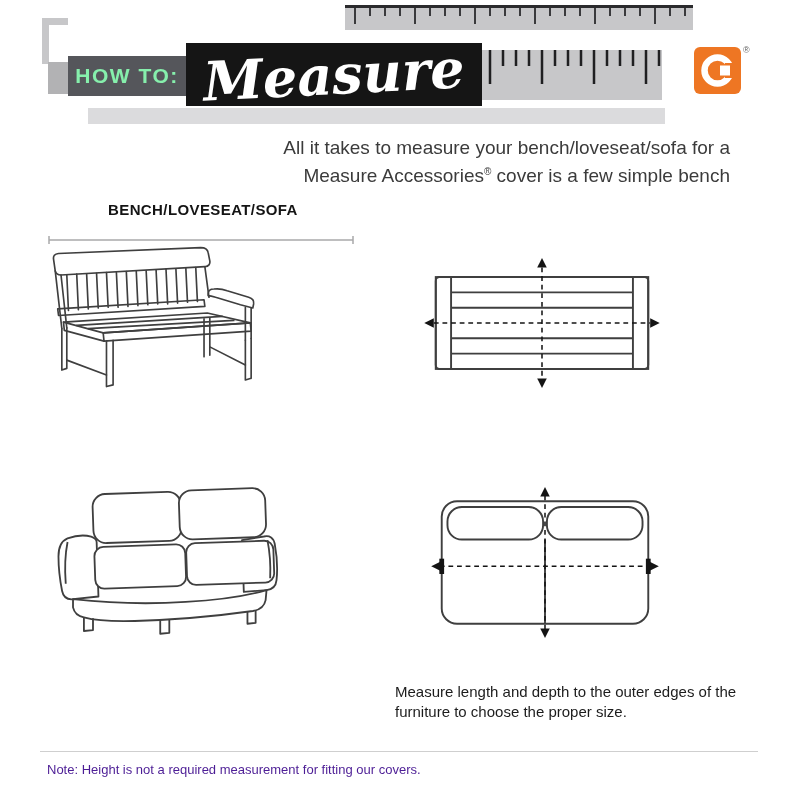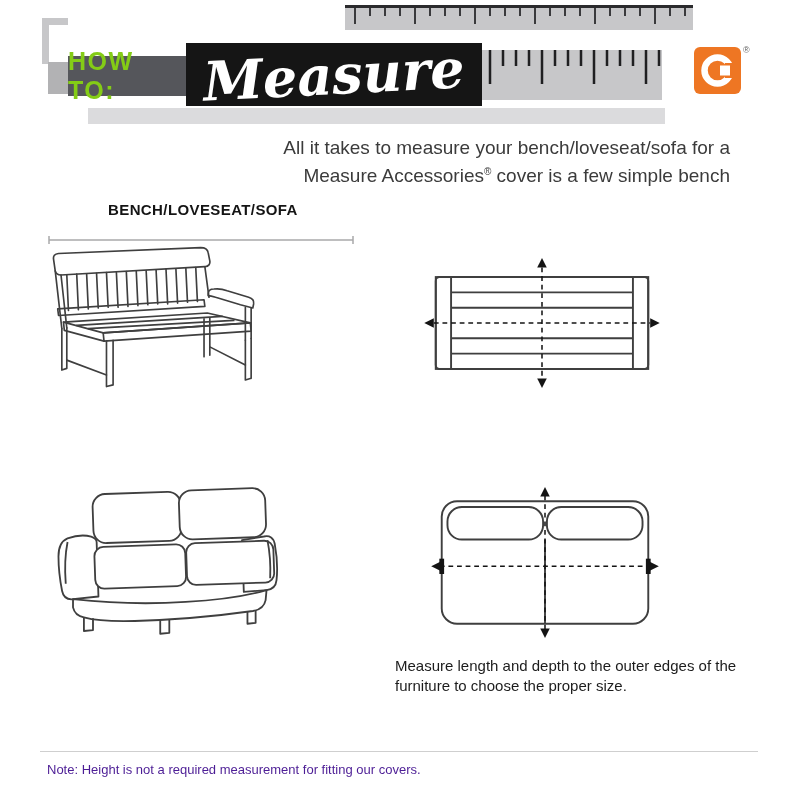--- a/index.html
+++ b/index.html
@@ -8,21 +8,21 @@
 
   
   .bracket-v{position:absolute;left:42px;top:18px;width:7px;height:46px;background:#c7c7c9;}
   .bracket-h{position:absolute;left:42px;top:18px;width:26px;height:7px;background:#c7c7c9;}
   .ruler-top{position:absolute;left:345px;top:5px;width:348px;height:25px;
              background:#c7c7c9;border-top:3px solid #2b2b2d;box-sizing:border-box;}
   .ruler-top svg,.ruler-mid svg{display:block;width:100%;height:100%;}
   .badge-stub{position:absolute;left:48px;top:62px;width:20px;height:32px;background:#b2b2b4;}
   .howto-badge{position:absolute;left:68px;top:56px;width:118px;height:40px;background:#55565b;
                display:flex;align-items:center;justify-content:center;}
-  .howto-badge span{color:#84cc16;font-weight:bold;font-size:25px;letter-spacing:1.5px;}
+  .howto-badge span{color:#86efac;font-weight:bold;font-size:21px;letter-spacing:1.5px;text-align:center;}
   .banner{position:absolute;left:186px;top:43px;width:296px;height:63px;background:#151515;
           display:flex;align-items:center;justify-content:center;}
   .script{font-family:"DejaVu Serif",serif;font-style:italic;font-weight:700;
           font-size:54px;color:#fff;transform:rotate(-3deg);line-height:1;}
   .ruler-mid{position:absolute;left:482px;top:50px;width:180px;height:50px;background:#c7c7c9;}
   .underbar{position:absolute;left:88px;top:108px;width:577px;height:16px;background:#dbdbdd;}
   .logo{position:absolute;left:694px;top:47px;width:47px;height:47px;border-radius:6px;}
   .logo svg{display:block;width:100%;height:100%;}
   .logo-reg{position:absolute;left:743px;top:45px;font-size:9px;color:#666;}
 
@@ -35,21 +35,21 @@
   
   .section-label{position:absolute;left:108px;top:201px;margin:0;font-size:15px;
                  font-weight:bold;letter-spacing:.4px;color:#141414;}
   .dim-line{position:absolute;left:48px;top:234px;width:306px;height:12px;}
 
   .bench{position:absolute;left:42px;top:246px;width:248px;height:153px;}
   .bench-top{position:absolute;left:422px;top:256px;width:240px;height:134px;}
   .sofa{position:absolute;left:40px;top:482px;width:255px;height:159px;}
   .sofa-top{position:absolute;left:430px;top:486px;width:230px;height:153px;}
 
-  .caption{position:absolute;left:395px;top:656px;width:352px;margin:0;
+  .caption{position:absolute;left:395px;top:682px;width:352px;margin:0;
            font-size:15px;line-height:1.32;color:#1c1c1c;}
 
   .divider{position:absolute;left:40px;top:751px;width:718px;height:1px;border:0;
            background:#cfcfcf;margin:0;}
   .footnote{position:absolute;left:47px;top:762px;margin:0;font-size:13px;color:#4c1d95;}
 </style>
 </head>
 <body>
 
 <div class="page">

